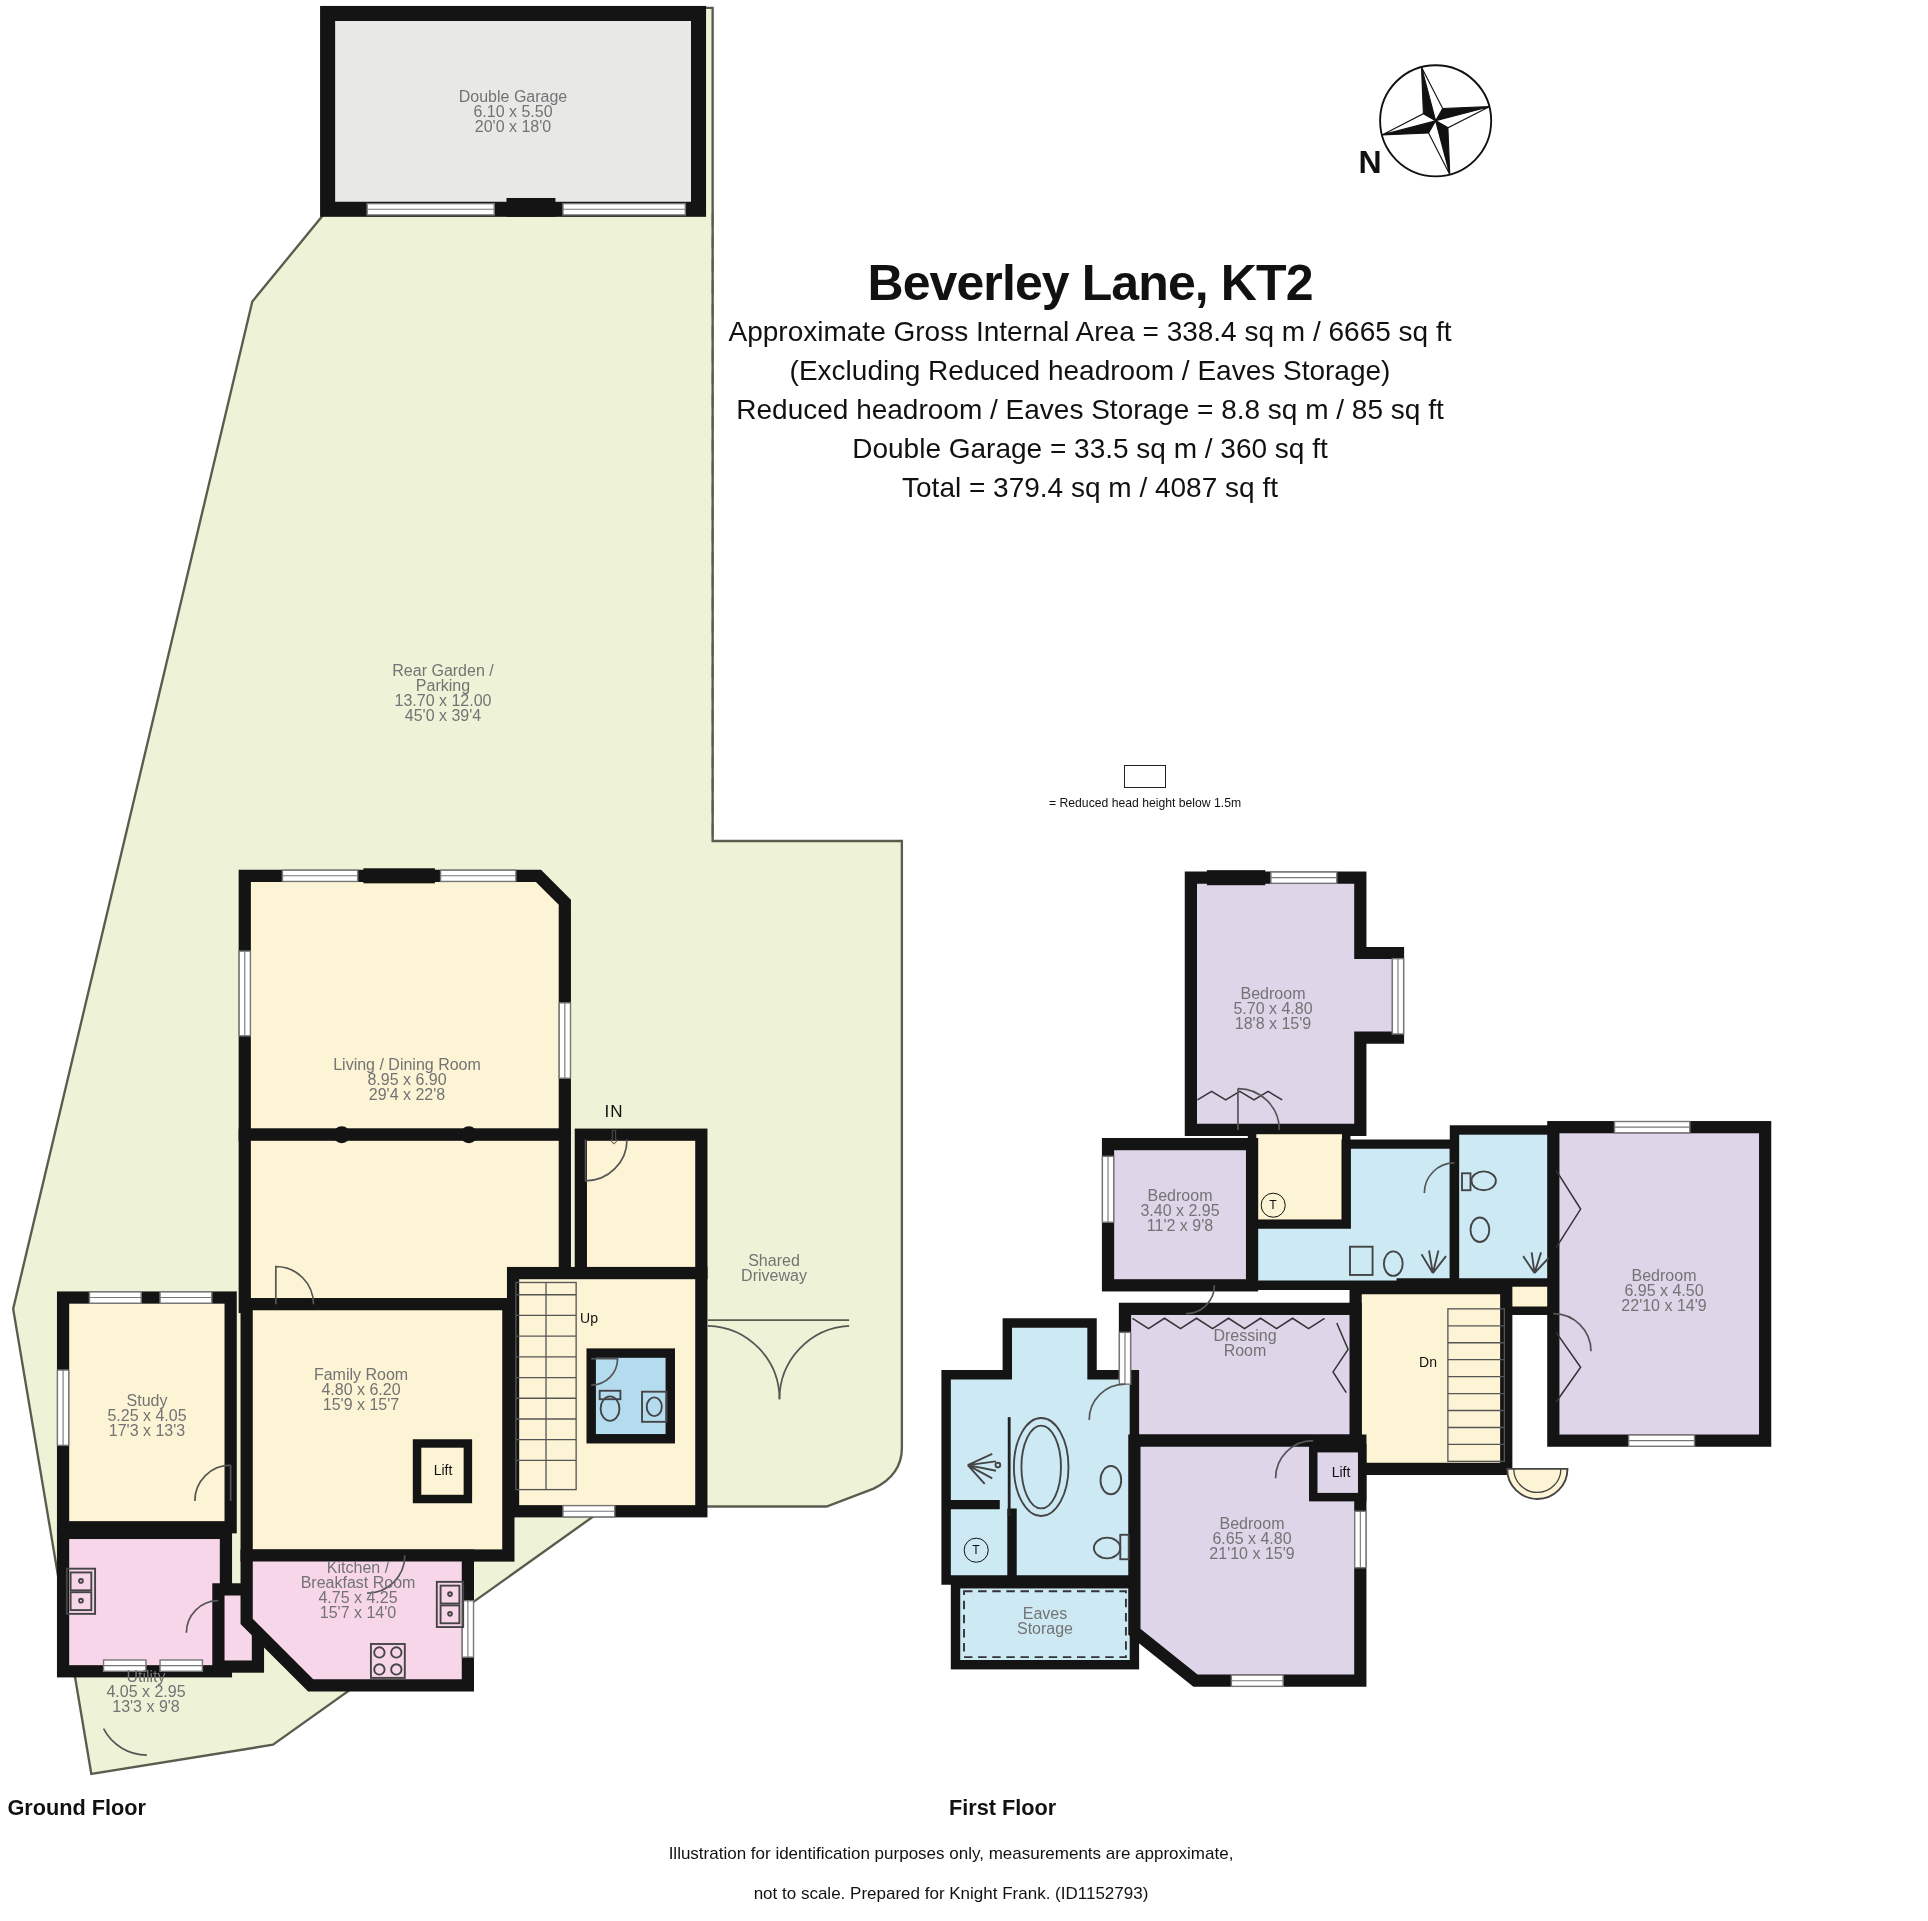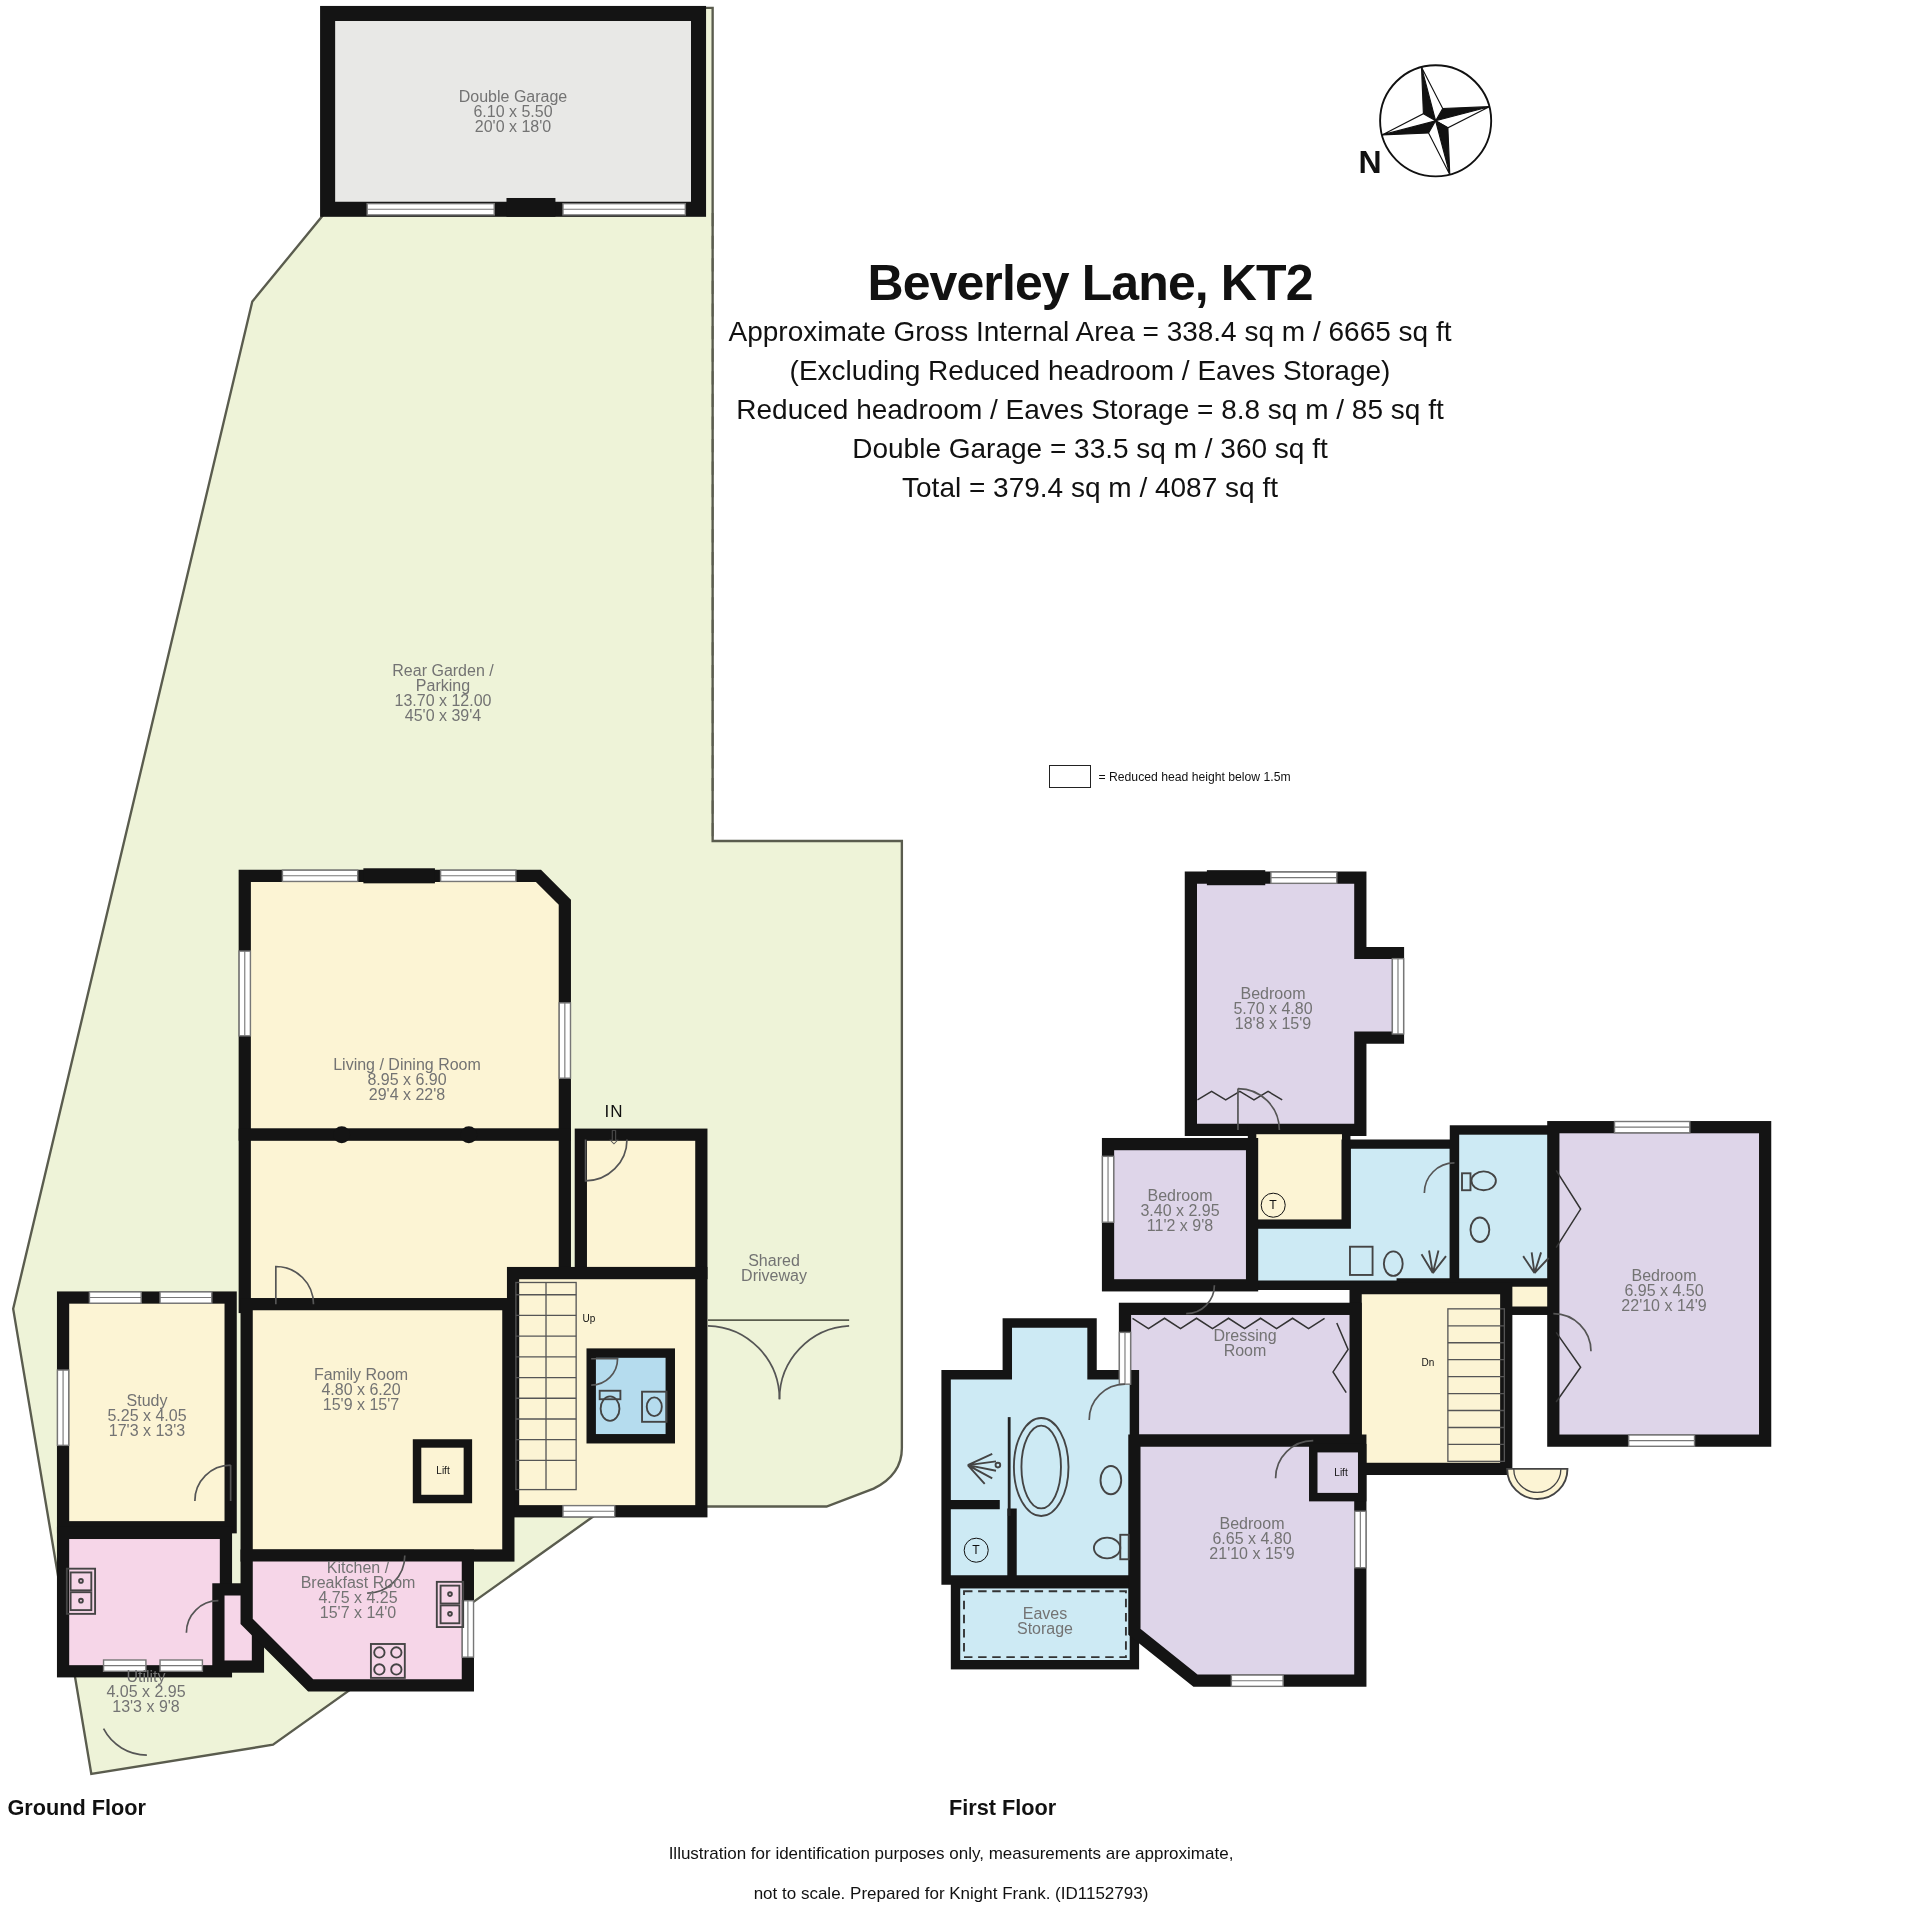--- a/index.html
+++ b/index.html
@@ -2,30 +2,30 @@
 <html style="font-size:15px"><head>
 <meta charset="utf-8">
 <style>
   html,body{margin:0;padding:0;background:#fff;}
   .canvas{position:relative;width:1928px;height:1922px;background:#fff;overflow:hidden;
           font-family:"Liberation Sans",sans-serif;color:#111;}
   .plan-svg{position:absolute;left:0;top:0;width:1928px;height:1922px;}
   .labels{position:absolute;left:0;top:0;width:1928px;height:1922px;pointer-events:none;}
   .lbl{position:absolute;transform:translate(-50%,-50%);text-align:center;
        font-size:16px;line-height:15px;color:#737373;white-space:nowrap;}
-  .tag{position:absolute;transform:translate(-50%,-50%);font-size:10px;color:#111;white-space:nowrap;}
+  .tag{position:absolute;transform:translate(-50%,-50%);font-size:14px;color:#111;white-space:nowrap;}
   .in-tag{font-size:17px;letter-spacing:0.9px;}
   .in-arrow{font-size:19px;color:#555;}
   .t-circle{position:absolute;transform:translate(-50%,-50%);width:22.6px;height:22.6px;border:1.9px solid #111;
             border-radius:50%;display:flex;align-items:center;justify-content:center;
             font-size:12.2px;background:transparent;}
   .header{position:absolute;left:1090px;top:254px;transform:translateX(-50%);text-align:center;}
   .header .title{font-size:50px;font-weight:bold;line-height:58px;letter-spacing:-0.9px;}
   .header .sub{font-size:28px;line-height:39px;}
-  .legend{position:absolute;left:1049px;top:765px;display:flex;align-items:center;gap:7.5px;}
+  .legend{position:absolute;left:1049px;top:765px;display:flex;align-items:center;gap:7.5px;flex-direction:column;}
   .legend-box{width:40px;height:21px;border:1.9px solid #222;background:#fff;}
   .legend-text{font-size:12.2px;}
   .floor-lbl{position:absolute;font-size:21.7px;font-weight:bold;}
   .footer{position:absolute;left:951px;top:1834px;transform:translateX(-50%);
           text-align:center;font-size:17px;line-height:40px;}
   .north{position:absolute;transform:translate(-50%,-50%);font-size:32px;font-weight:bold;}
   
   .room-y{fill:#fcf4d4;stroke:#141414;stroke-width:13;}
   .room-p{fill:#f6d6e8;stroke:#141414;stroke-width:13;}
   .room-v{fill:#ded5e9;stroke:#141414;stroke-width:13;}

